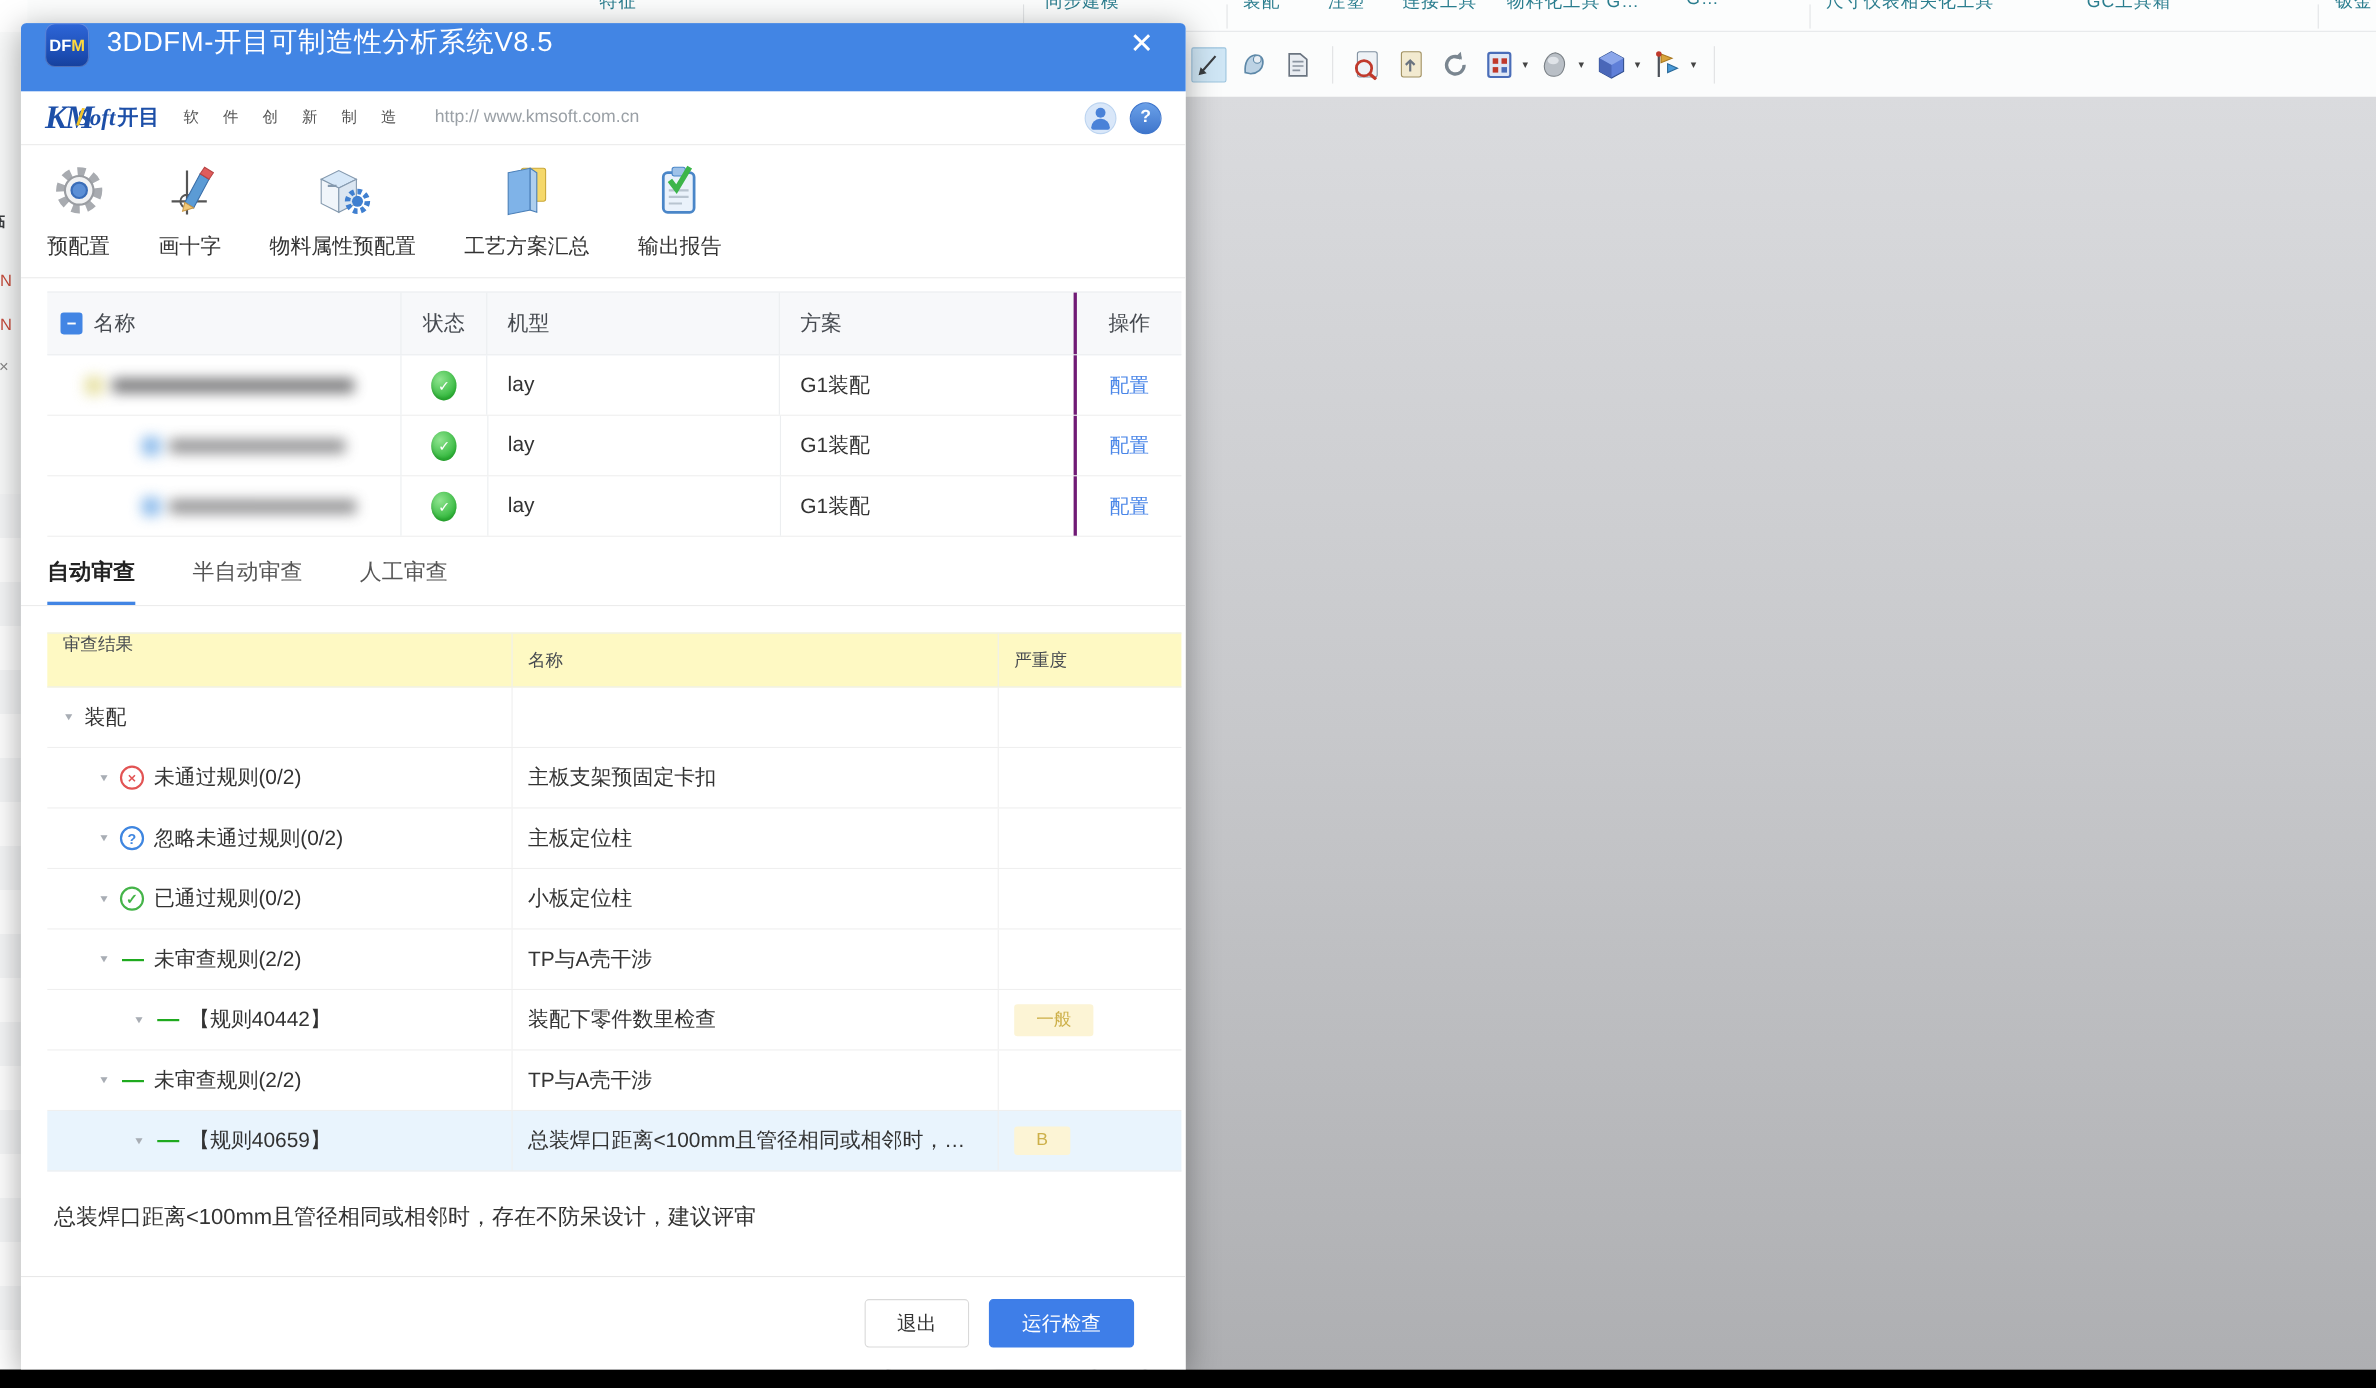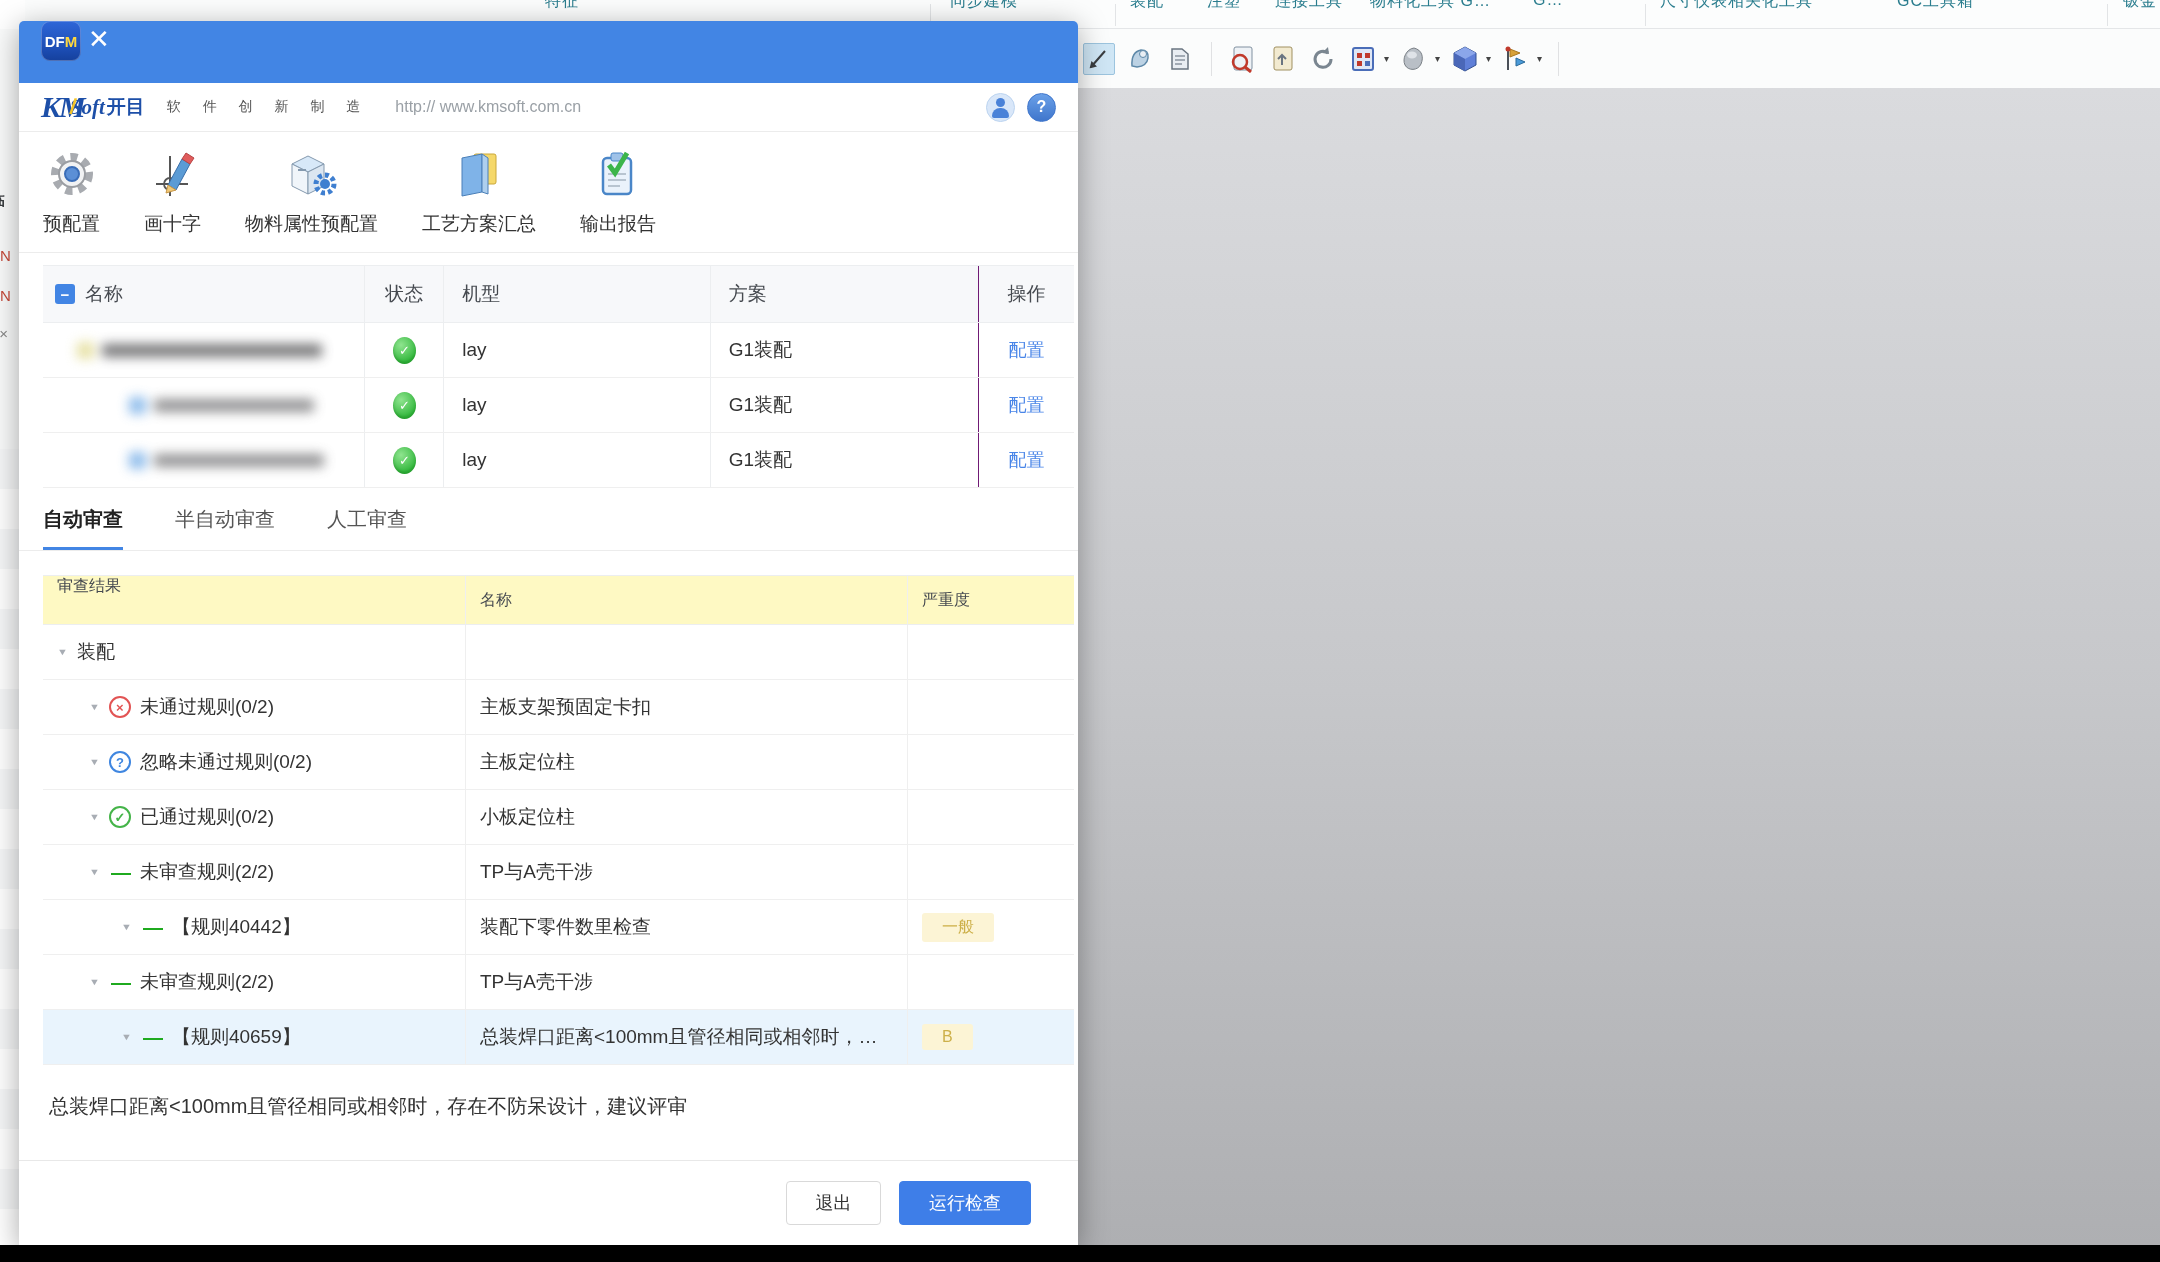--- a/index.html
+++ b/index.html
@@ -57,21 +57,21 @@
   .tool{display:flex;flex-direction:column;align-items:center;gap:7px;cursor:pointer;}
   .tool-label{font-size:19px;color:#333;white-space:nowrap;}
 
   .model-table{margin:12px 4px 0 24px;flex:0 0 auto;}
   .mt-header{display:flex;height:56px;background:#f7f8fa;border-top:1px solid #eceef0;border-bottom:1px solid #eceef0;align-items:center;font-size:19px;color:#464a50;}
   .mt-row{display:flex;height:54px;border-bottom:1px solid #efefef;align-items:center;font-size:19px;color:#333;}
   .c-name{width:322px;display:flex;align-items:center;padding-left:12px;box-sizing:border-box;}
   .c-status{width:78px;display:flex;justify-content:center;border-left:1px solid #eceef0;align-self:stretch;align-items:center;}
   .c-machine{width:267px;padding-left:18px;border-left:1px solid #eceef0;align-self:stretch;display:flex;align-items:center;box-sizing:border-box;}
   .c-plan{width:269px;padding-left:18px;border-left:1px solid #eceef0;align-self:stretch;display:flex;align-items:center;box-sizing:border-box;}
-  .c-action{width:95px;display:flex;justify-content:center;border-left:1px solid #701a75;align-self:stretch;align-items:center;}
+  .c-action{width:95px;display:flex;justify-content:center;border-left:3px solid #701a75;align-self:stretch;align-items:center;}
   .chk{width:20px;height:20px;border-radius:3px;background:#4285e4;color:#fff;display:inline-flex;align-items:center;justify-content:center;font-size:15px;font-weight:bold;margin-right:10px;cursor:pointer;}
   .status-ok{width:23px;height:27px;border-radius:50%;background:radial-gradient(circle at 35% 30%,#8fe48f,#35b93f 70%);color:#fff;font-size:13px;display:flex;align-items:center;justify-content:center;box-shadow:inset 0 -2px 3px rgba(0,90,0,.3);}
   .link{color:#4a86e8;cursor:pointer;font-size:18px;}
   .blurwrap{display:flex;align-items:center;gap:8px;filter:blur(6px);opacity:.85;}
   .mini-ico{width:17px;height:17px;border-radius:3px;}
   .blob{height:13px;border-radius:3px;background:#6e6e70;}
 
   .tabs-row{padding:18px 24px 0;display:flex;gap:52px;border-bottom:1px solid #ececec;flex:0 0 auto;}
   .tab{font-size:20px;color:#555;padding-bottom:14px;cursor:pointer;}
   .tab.active{color:#222;font-weight:bold;border-bottom:3px solid #4285e4;}
@@ -398,20 +398,21 @@
 
   <div class="bottom-bar"></div>
 
   <div class="dialog">
 
     <div class="title-bar">
       <div class="dfm-badge">
           <span>DF</span>
           <span class="m">M</span>
         </div>
+      <div class="dlg-title">3DDFM-开目可制造性分析系统V8.5</div>
       <div class="close-x">✕</div>
     </div>
 
     <div class="brand-row">
       <div class="km-logo">
         <span class="km-k">KM</span>
         <span class="km-slash">/</span>
         <span class="km-soft">Soft</span>
         <span class="km-cn">开目</span>
       </div>

